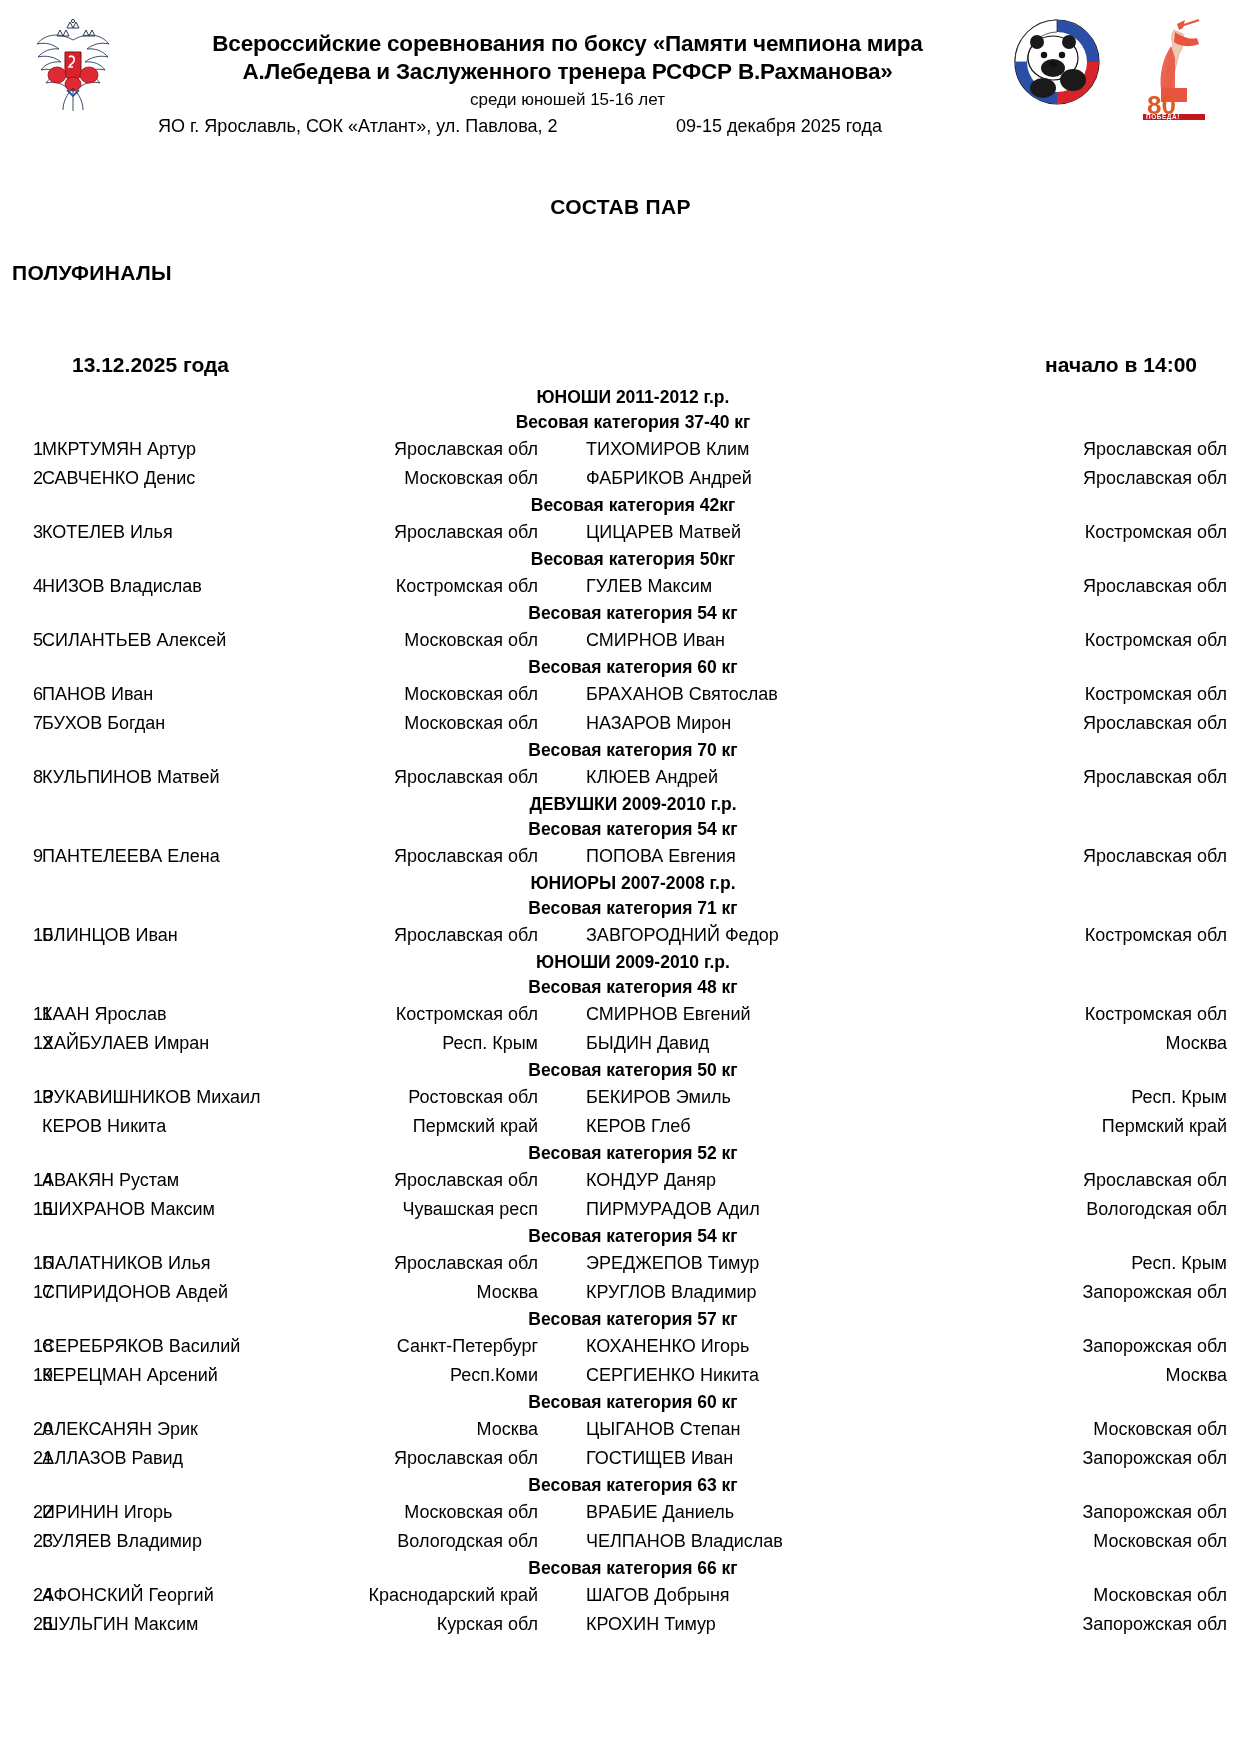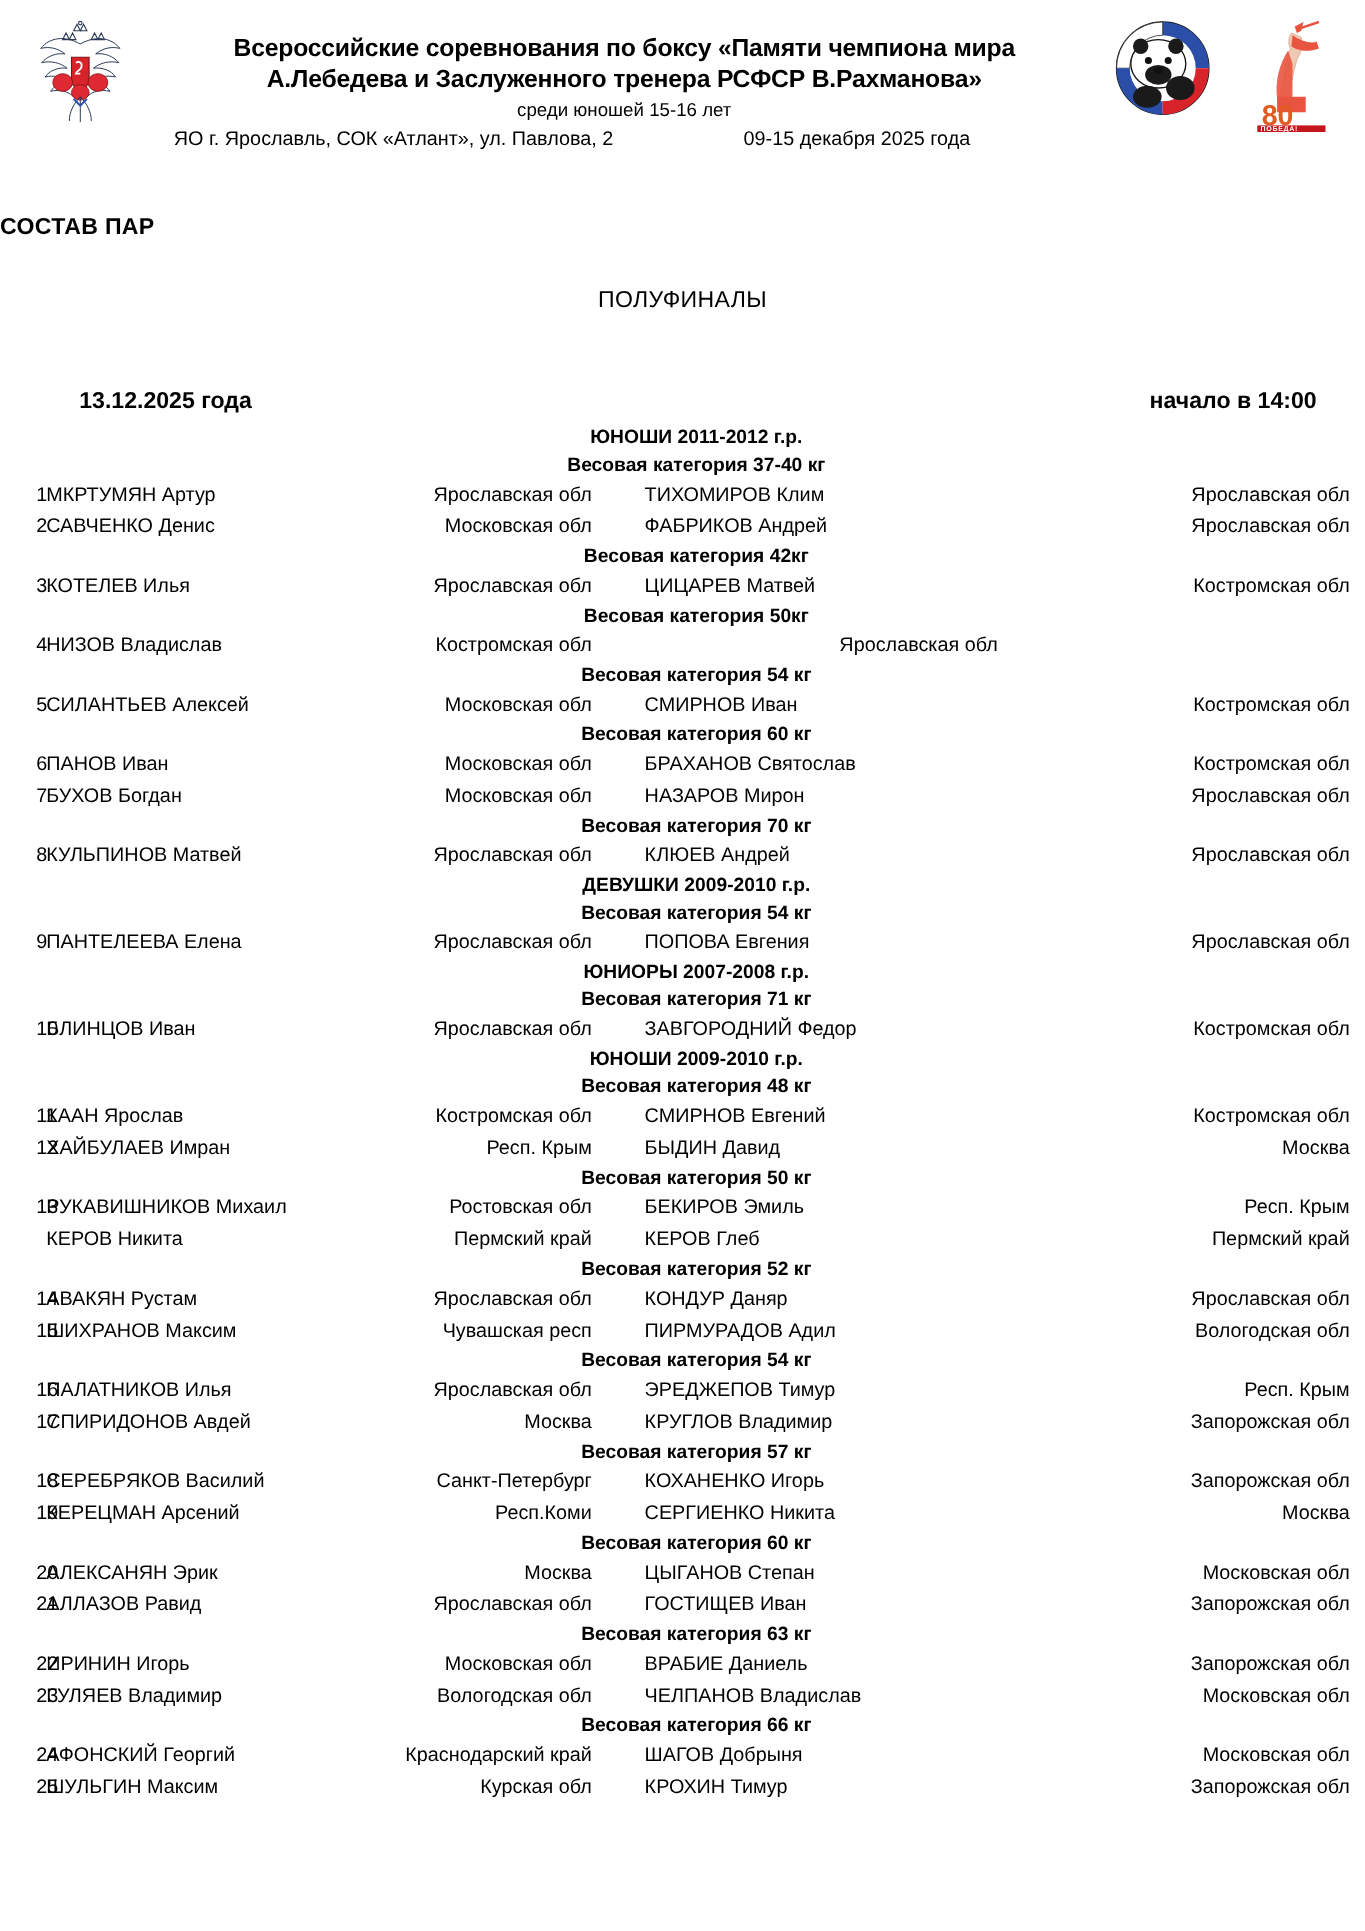--- a/index.html
+++ b/index.html
@@ -62,31 +62,32 @@
     justify-content: space-between;
     font-size: 18px;
     margin-top: 6px;
     padding: 0 10px 0 30px;
   }
   .header-venue { white-space: nowrap; }
   .header-dates { white-space: nowrap; padding-right: 115px;}
 
   
   .main-title {
+    text-align: center;
     font-size: 21px;
     font-weight: bold;
     margin-top: 75px;
     letter-spacing: 0.3px;
   }
   .sub-title {
-    text-align: center;
     font-size: 21px;
-    font-weight: normal;
+    font-weight: bold;
     margin-top: 42px;
     letter-spacing: 0.3px;
+    margin-left: 12px;
   }
 
   
   .date-row {
     display: flex;
     justify-content: space-between;
     font-size: 21px;
     font-weight: bold;
     margin-top: 68px;
     padding: 0 44px 0 72px;
@@ -264,20 +265,21 @@
       <div class="c-red">КОТЕЛЕВ Илья</div>
       <div class="c-red-region">Ярославская обл</div>
       <div class="c-blue">ЦИЦАРЕВ Матвей</div>
       <div class="c-blue-region">Костромская обл</div>
     </div>
     <div class="band">Весовая категория 50кг</div>
     <div class="pair-row">
       <div class="c-num">4</div>
       <div class="c-red">НИЗОВ Владислав</div>
       <div class="c-red-region">Костромская обл</div>
+      <div class="c-blue">ГУЛЕВ Максим</div>
       <div class="c-blue-region">Ярославская обл</div>
     </div>
     <div class="band">Весовая категория 54 кг</div>
     <div class="pair-row">
       <div class="c-num">5</div>
       <div class="c-red">СИЛАНТЬЕВ Алексей</div>
       <div class="c-red-region">Московская обл</div>
       <div class="c-blue">СМИРНОВ Иван</div>
       <div class="c-blue-region">Костромская обл</div>
     </div>

